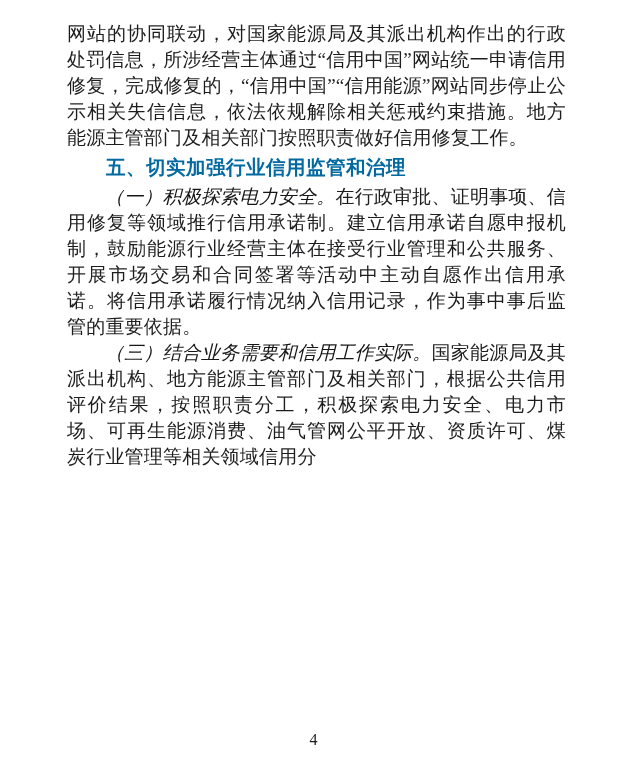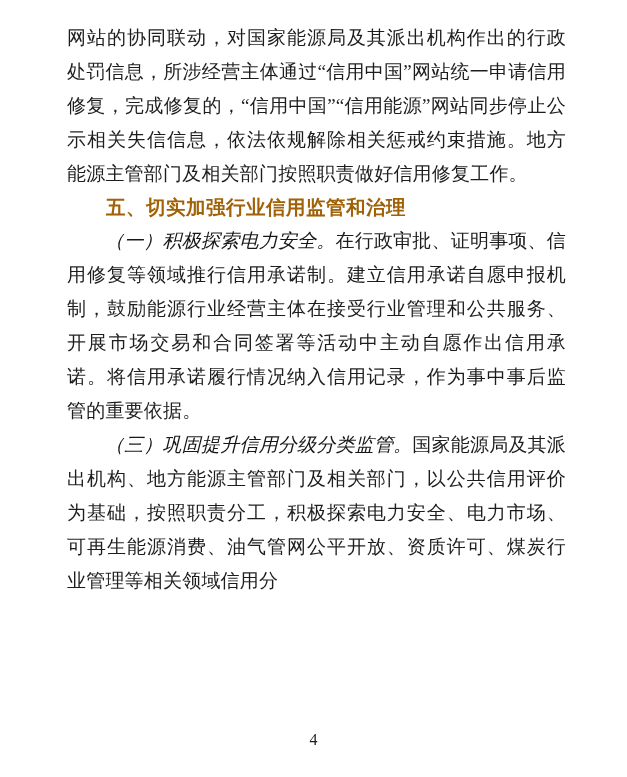--- a/index.html
+++ b/index.html
@@ -18,37 +18,37 @@
   .content {
     position: absolute;
     left: 67px;
     top: 21px;
     width: 499px;
   }
   .para {
     margin: 0;
     font-family: "Liberation Serif", "DejaVu Serif", serif;
     font-size: 19px;
-    line-height: 34px;
+    line-height: 26px;
     letter-spacing: 0.2px;
     color: #1d1d1f;
     text-align: justify;
     text-justify: inter-character;
   }
   .para.indent {
     text-indent: 2em;
   }
   .heading {
     margin: 1px 0;
     font-family: "Liberation Sans", "DejaVu Sans", sans-serif;
     font-weight: bold;
     font-size: 19.5px;
     line-height: 31px;
     letter-spacing: 0.5px;
-    color: #a16207;
+    color: #0369a1;
     text-indent: 2em;
   }
   .lead {
     font-style: italic;
     font-weight: 500;
     color: #161618;
   }
   .page-number {
     position: absolute;
     bottom: 28px;
@@ -66,18 +66,18 @@
 <div class="page">
   <div class="content">
 
     <p class="para">网站的协同联动，对国家能源局及其派出机构作出的行政处罚信息，所涉经营主体通过“信用中国”网站统一申请信用修复，完成修复的，“信用中国”“信用能源”网站同步停止公示相关失信信息，依法依规解除相关惩戒约束措施。地方能源主管部门及相关部门按照职责做好信用修复工作。</p>
 
     <h2 class="heading">五、切实加强行业信用监管和治理</h2>
 
     <p class="para indent"><span class="lead">（一）积极探索电力安全。</span><span>在行政审批、证明事项、信用修复等领域推行信用承诺制。建立信用承诺自愿申报机制，鼓励能源行业经营主体在接受行业管理和公共服务、开展市场交易和合同签署等活动中主动自愿作出信用承诺。将信用承诺履行情况纳入信用记录，作为事中事后监管的重要依据。</span></p>
 
 
-    <p class="para indent"><span class="lead">（三）巩固提升信用分级分类监管。</span><span>国家能源局及其派出机构、地方能源主管部门及相关部门，以公共信用评价为基础，按照职责分工，积极探索电力安全、电力市场、可再生能源消费、油气管网公平开放、资质许可、煤炭行业管理等相关领域信用分</span></p>
+    <p class="para indent"><span class="lead">（三）结合业务需要和信用工作实际。</span><span>国家能源局及其派出机构、地方能源主管部门及相关部门，根据公共信用评价结果，按照职责分工，积极探索电力安全、电力市场、可再生能源消费、油气管网公平开放、资质许可、煤炭行业管理等相关领域信用分</span></p>
 
   </div>
 
   <div class="page-number">4</div>
 </div>
 
 </body></html>

